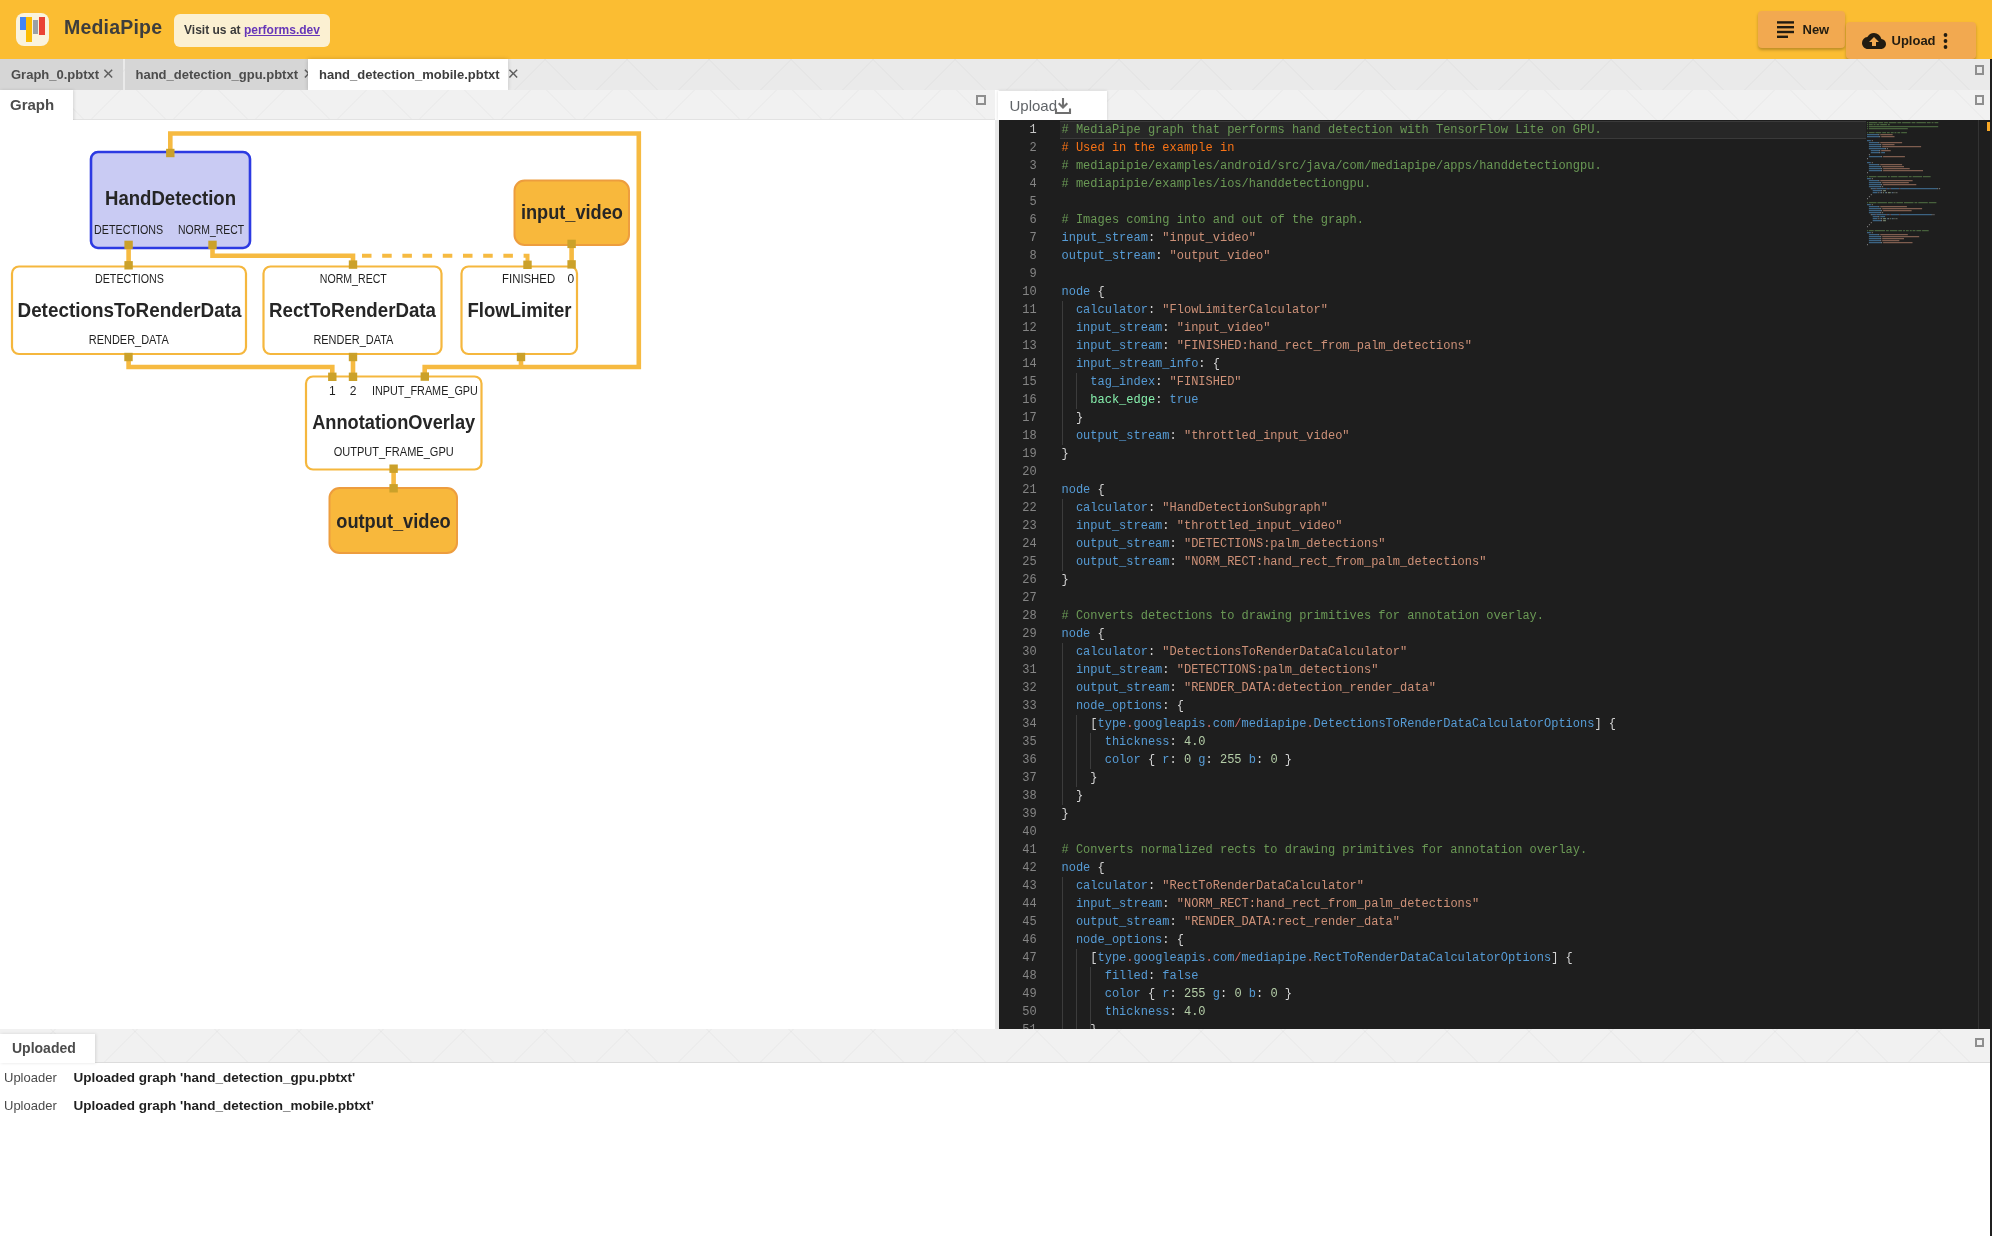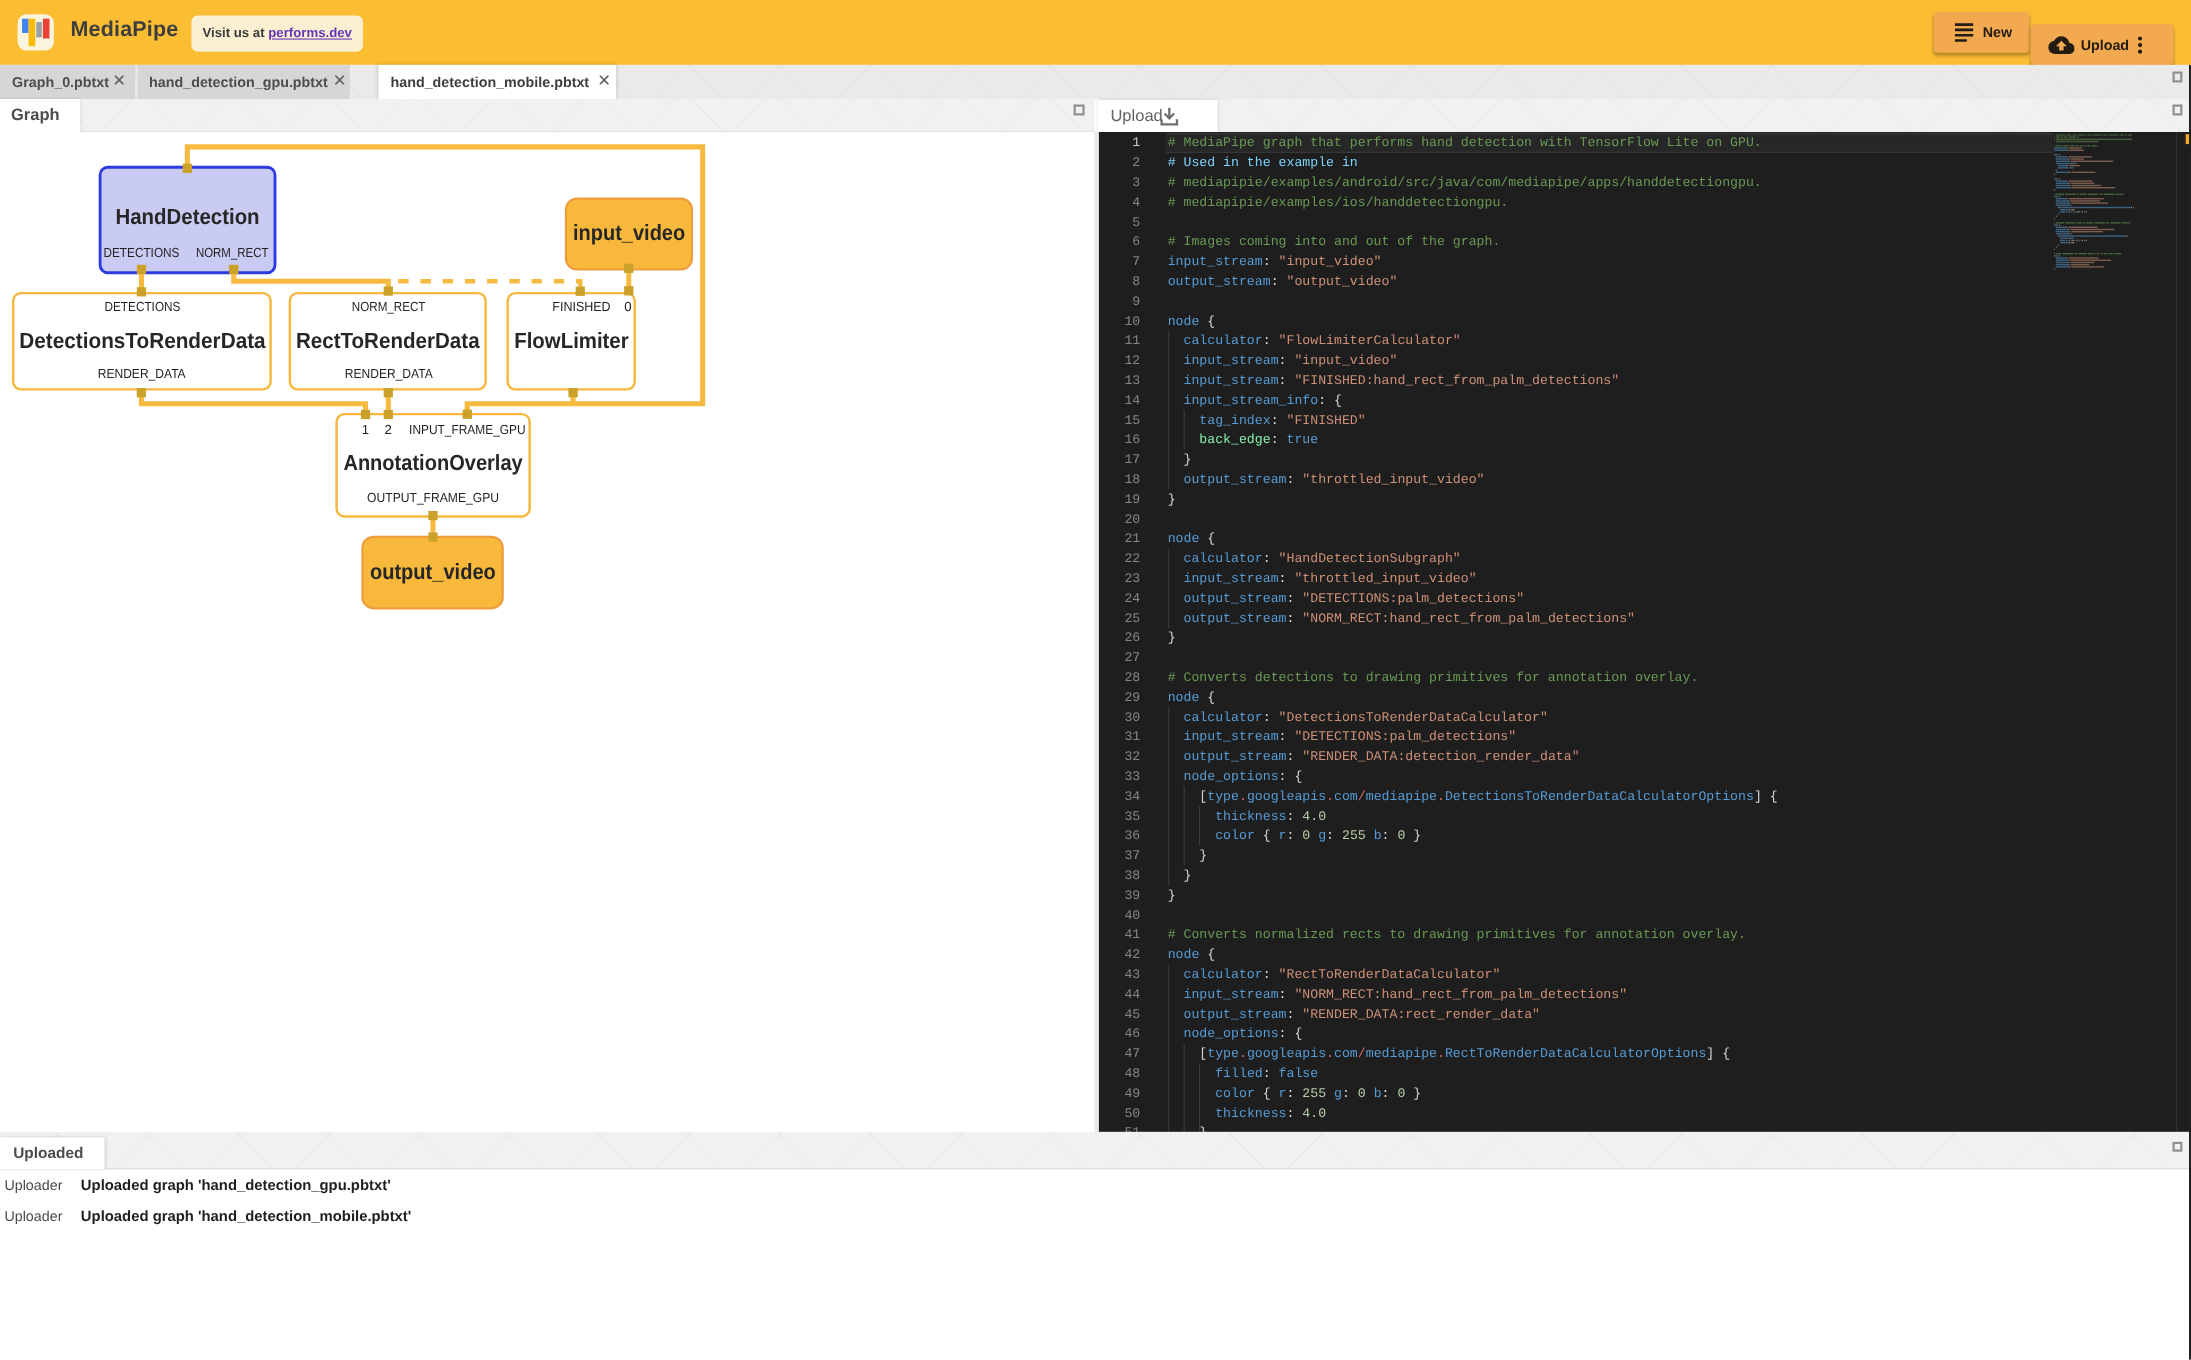--- a/index.html
+++ b/index.html
@@ -50,21 +50,21 @@
       <circle cx="2.5" cy="2" r="1.9" fill="#221c11"></circle>
         <circle cx="2.5" cy="8" r="1.9" fill="#221c11"></circle>
       <circle cx="2.5" cy="14" r="1.9" fill="#221c11"></circle>
       </svg>
   </div>
 </div>
 
 <div class="abs hatch" style="left:0;top:59px;width:1992px;height:31px;background-color:#eaeaea">
   <div class="tab" style="left:0;width:123px">Graph_0.pbtxt<span class="x" style="left:102px">✕</span></div>
   <div class="tab" style="left:124.5px;width:193.5px">hand_detection_gpu.pbtxt<span class="x" style="left:178px">✕</span></div>
-  <div class="tab" style="left:344px;width:216px;background:#ffffff;color:#3d3d3d;height:32px;
+  <div class="tab" style="left:308px;width:200px;background:#ffffff;color:#3d3d3d;height:32px;
        box-shadow:0 0 4px rgba(0,0,0,0.18)">hand_detection_mobile.pbtxt<span class="x" style="left:199px">✕</span></div>
   <div class="sqico" style="left:1974.5px;top:6px"></div>
 </div>
 
 <div class="abs hatch" style="left:0;top:90px;width:995px;height:30px;background-color:#f1f1f1;border-bottom:1px solid #e2e2e2"></div>
 <div class="abs" style="left:0;top:90px;width:72.5px;height:31px;background:#ffffff;font-size:15px;font-weight:600;
      color:#4c4c4c;line-height:30px;padding-left:10px;box-shadow:1px 0 3px rgba(0,0,0,0.12)">Graph</div>
 <div class="sqico" style="left:976px;top:95px"></div>
 
 <div class="abs hatch" style="left:999px;top:90px;width:993px;height:30px;background-color:#f1f1f1"></div>
@@ -187,21 +187,21 @@
 44
 45
 46
 47
 48
 49
 50
 51</pre>
   <pre style="position:absolute;left:62.5px;top:1px;font-family:'Liberation Mono',monospace;font-size:12px;
        line-height:18px;color:#d4d4d4"><span style="color:#6a9955"># MediaPipe graph that performs hand detection with TensorFlow Lite on GPU.</span>
-<span style="color:#7dd3fc"># Used in the example in</span>
+<span style="color:#f97316"># Used in the example in</span>
 <span style="color:#6a9955"># mediapipie/examples/android/src/java/com/mediapipe/apps/handdetectiongpu.</span>
 <span style="color:#6a9955"># mediapipie/examples/ios/handdetectiongpu.</span>
 
 <span style="color:#6a9955"># Images coming into and out of the graph.</span>
 <span style="color:#569cd6">input_stream</span><span style="color:#d4d4d4">:</span> <span style="color:#ce9178">"input_video"</span>
 <span style="color:#569cd6">output_stream</span><span style="color:#d4d4d4">:</span> <span style="color:#ce9178">"output_video"</span>
 
 <span style="color:#569cd6">node</span> <span style="color:#d4d4d4">{</span>
   <span style="color:#569cd6">calculator</span><span style="color:#d4d4d4">:</span> <span style="color:#ce9178">"FlowLimiterCalculator"</span>
   <span style="color:#569cd6">input_stream</span><span style="color:#d4d4d4">:</span> <span style="color:#ce9178">"input_video"</span>

